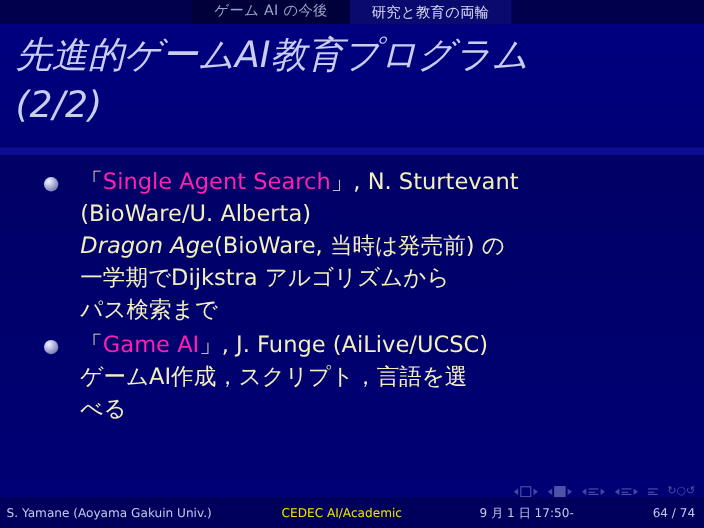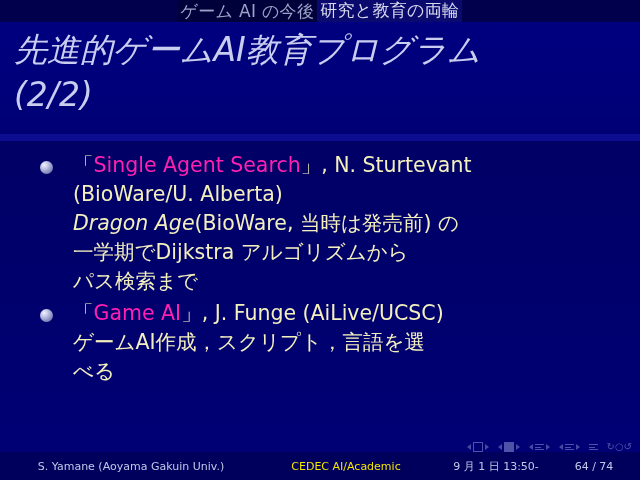--- a/index.html
+++ b/index.html
@@ -25,22 +25,22 @@
     left: 0; top: 0;
     width: 640px; height: 22px;
     background: #00004d;
     display: flex;
     align-items: center;
     justify-content: center;
   }
   .navtab {
     height: 22px;
     line-height: 22px;
-    padding: 0 3px;
-    font-size: 17px;
+    padding: 0 20px;
+    font-size: 13px;
     letter-spacing: .3px;
     white-space: nowrap;
   }
   .navtab.inactive {
     background: #00003a;
     color: #9da3c8;
   }
   .navtab.active {
     background: #0a0a6e;
     color: #d8dbef;
@@ -127,21 +127,21 @@
   
   #footbar {
     position: absolute;
     left: 0; top: 452px;
     width: 640px; height: 28px;
     background: #00005c;
     display: flex;
     align-items: center;
     font-size: 11px;
   }
-  #footbar .seg { white-space: nowrap; text-align: center; }
+  #footbar .seg { white-space: nowrap; }
   #foot-author { color: #c3c7e8; padding-left: 6px; width: 250px; }
   #foot-center { color: #f0e400; width: 180px; text-align: left; }
   #foot-date   { color: #c3c7e8; width: 120px; text-align: left; }
   #foot-page   { color: #c3c7e8; flex: 1; text-align: right; padding-right: 8px; }
 </style>
 </head>
 <body>
 
 <div id="slide">
 
@@ -215,17 +215,17 @@
           <i></i>
           <i></i>
         </span>
     </span>
     <span class="symgrp arcs">↻○↺</span>
   </div>
 
   <div id="footbar">
     <div class="seg" id="foot-author">S. Yamane  (Aoyama Gakuin Univ.)</div>
     <div class="seg" id="foot-center">CEDEC AI/Academic</div>
-    <div class="seg" id="foot-date">9 月 1 日 13:50-</div>
+    <div class="seg" id="foot-date">9 月 1 日 17:50-</div>
     <div class="seg" id="foot-page">64 / 74</div>
   </div>
 
 </div>
 
 </body></html>

